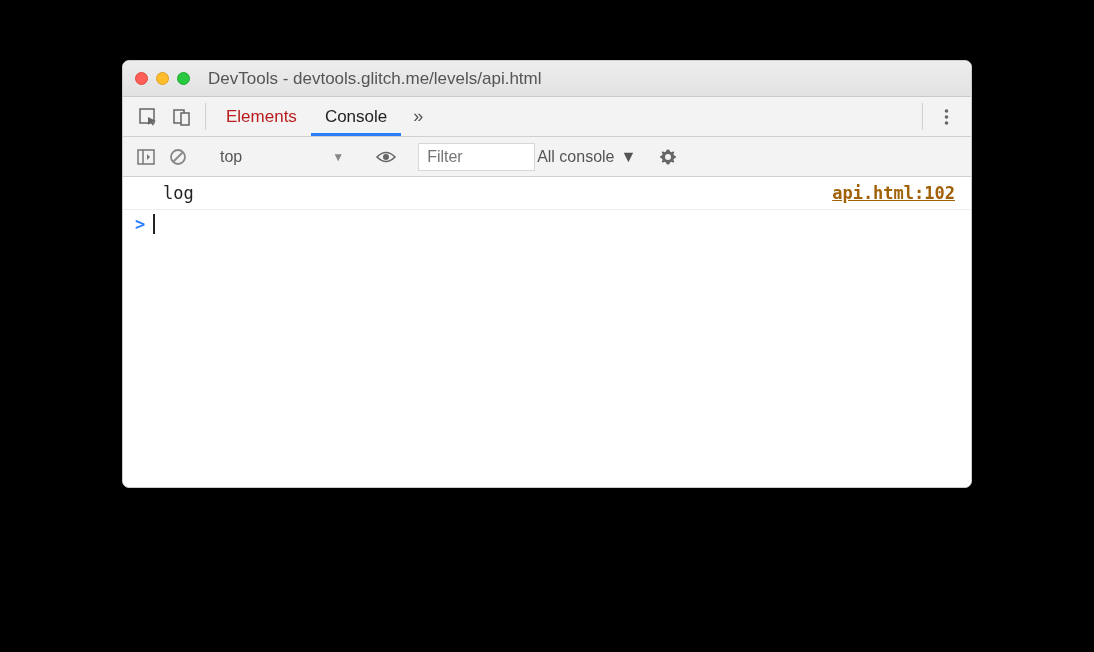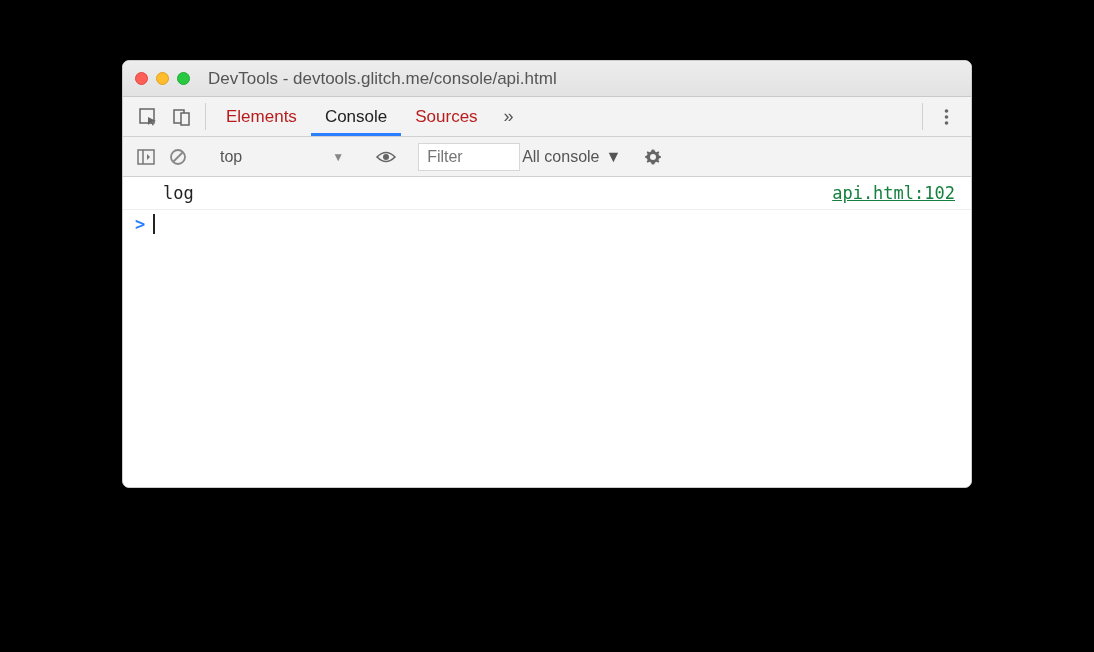--- a/index.html
+++ b/index.html
@@ -101,21 +101,21 @@
     font-size: 16px;
     color:#555;
     gap: 90px;
   }
   .context .caret { color:#888; font-size:12px; }
   .eye { color:#666; }
   .filter {
     border: 1px solid #d7d7d7;
     background: #fff;
     height: 28px;
-    width: 102px;
+    width: 117px;
     font-size: 16px;
     color: #888;
     padding: 0 8px;
     outline: none;
   }
   .levels {
     font-size: 16px; color:#555; display:flex; align-items:center; gap:6px;
   }
   .gear { color:#666; }
   .console {
@@ -124,23 +124,24 @@
   }
   .logrow {
     display:flex; align-items:center; justify-content:space-between;
     padding: 6px 16px 6px 40px;
     border-bottom: 1px solid #eee;
     font-family: Menlo, Consolas, monospace;
     font-size: 17px;
     color:#222;
   }
   .logrow .src {
-    color:#15803d;
+    color:#a16207;
     text-decoration: underline;
     cursor:pointer;
+    font-weight:bold;
   }
   .promptrow {
     display:flex; align-items:center;
     padding: 4px 12px;
     font-family: Menlo, Consolas, monospace;
     font-size: 17px;
   }
   .promptrow .chev { color:#2b7fff; font-weight:bold; margin-right:8px; }
   .cursor {
     width: 1.5px; height: 20px; background:#222;
@@ -151,40 +152,39 @@
 <body>
 
 <div class="window">
 
   <div class="titlebar">
     <div class="traffic">
       <div class="dot red"></div>
       <div class="dot yellow"></div>
       <div class="dot green"></div>
     </div>
-    <div class="title">DevTools - devtools.glitch.me/console/api.html</div>
+    <div class="title">DevTools - devtools.glitch.me/levels/api.html</div>
   </div>
 
   <div class="tabbar">
     <div class="iconbtn">
       <svg width="18" height="18" viewBox="0 0 18 18">
           <rect x="1" y="1" width="14" height="14" fill="none" stroke="#666" stroke-width="1.5"></rect>
           <path d="M9 9 L17 13 L13 14 L15 17 L13.5 17.5 L12 14.5 L9 17 Z" fill="#666"></path>
         </svg>
     </div>
     <div class="iconbtn">
       <svg width="18" height="18" viewBox="0 0 18 18">
           <rect x="1" y="2" width="10" height="13" fill="none" stroke="#666" stroke-width="1.5"></rect>
           <rect x="8" y="5" width="8" height="12" fill="#f3f3f3" stroke="#666" stroke-width="1.5"></rect>
         </svg>
     </div>
     <div class="divider"></div>
     <div class="tab">Elements</div>
     <div class="tab active">Console</div>
-    <div class="tab">Sources</div>
     <div class="more">»</div>
     <div class="spacer"></div>
     <div class="divider"></div>
     <div class="iconbtn">
       <svg width="5" height="18" viewBox="0 0 5 18">
           <circle cx="2.5" cy="3" r="1.8" fill="#666"></circle>
           <circle cx="2.5" cy="9" r="1.8" fill="#666"></circle>
           <circle cx="2.5" cy="15" r="1.8" fill="#666"></circle>
         </svg>
     </div>

